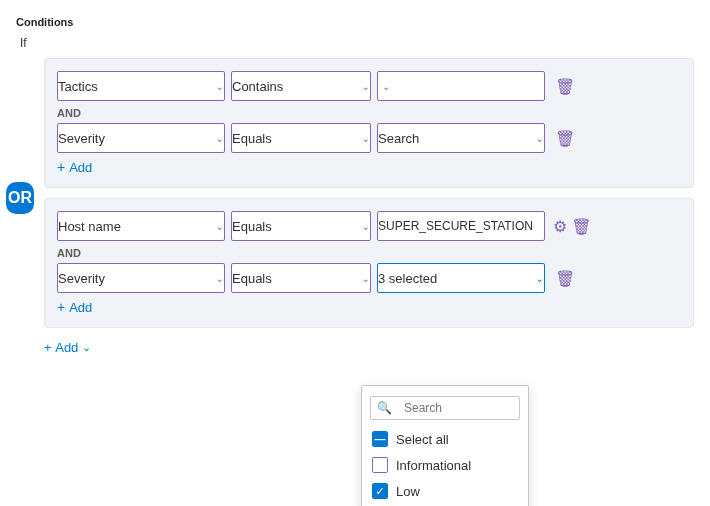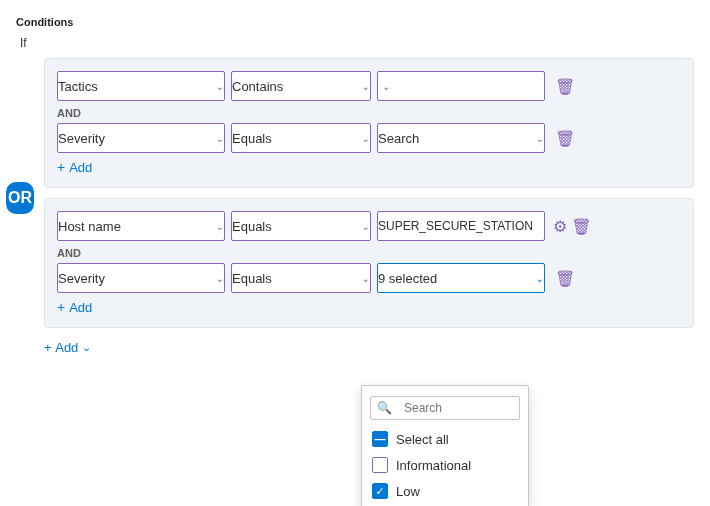--- a/index.html
+++ b/index.html
@@ -271,21 +271,21 @@
     <div class="condition-row" style="position:relative;">
       <div class="select-box field-select">
         <span class="select-label">Severity</span>
         <span class="chevron">⌄</span>
       </div>
       <div class="select-box operator-select">
         <span class="select-label">Equals</span>
         <span class="chevron">⌄</span>
       </div>
       <div class="select-box value-select" style="border-color:#0078d4;">
-        <span class="select-label">9 selected</span>
+        <span class="select-label">3 selected</span>
         <span class="chevron" style="color:#0078d4;">⌄</span>
       </div>
       <div class="row-icons">
         <span class="delete-icon">🗑</span>
       </div>
     </div>
 
     <button class="add-btn">
       <span class="plus">+</span>
       <span>Add</span>

